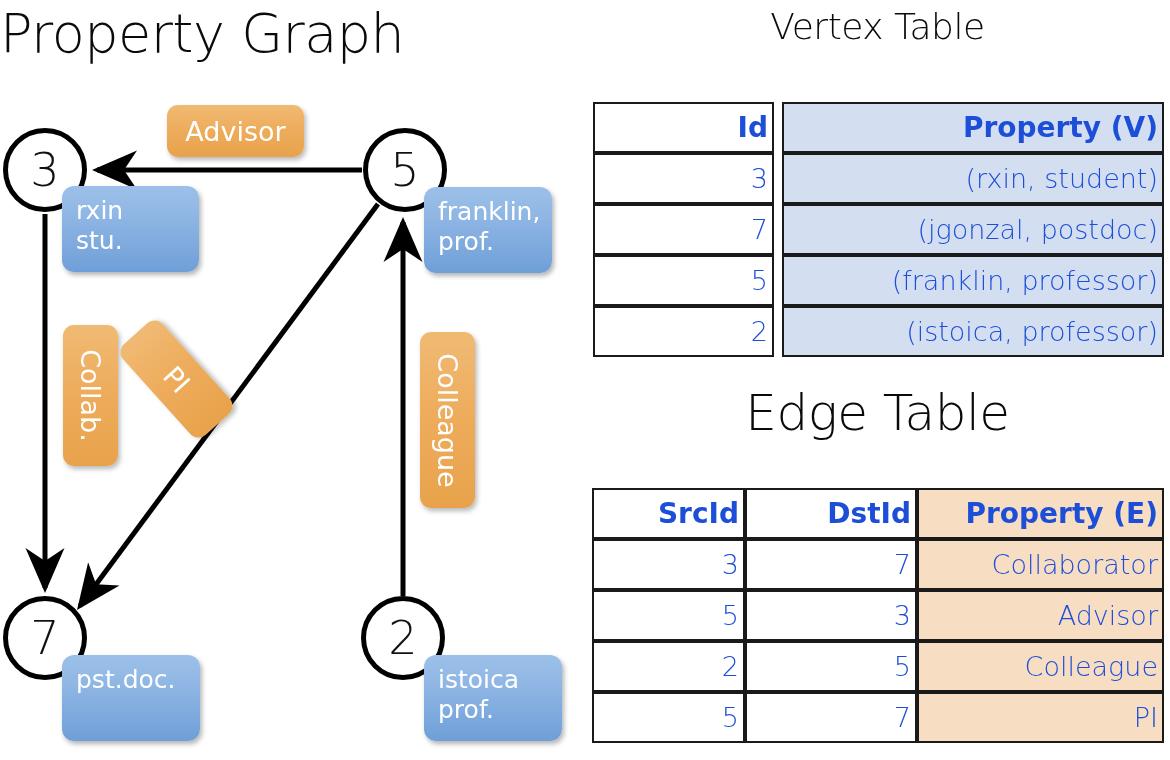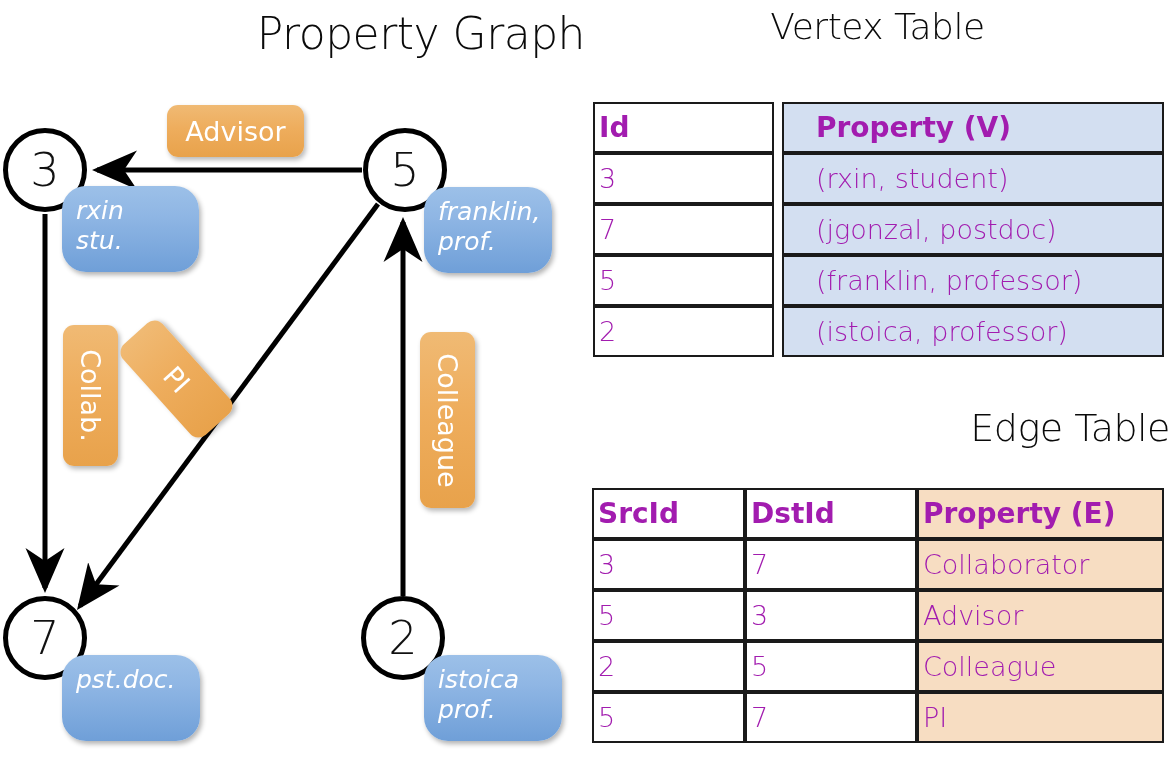--- a/index.html
+++ b/index.html
@@ -14,23 +14,23 @@
 
   
   .title{
     position:absolute;
     font-family:"DejaVu Sans", sans-serif;
     font-weight:300;
     color:#0a0a0a;
     letter-spacing:-0.5px;
     white-space:nowrap;
   }
-  #title-property-graph{left:0;top:8px;width:585px;text-align:right;font-size:44px;}
+  #title-property-graph{left:0;top:2px;width:585px;text-align:left;font-size:54px;}
   #title-vertex-table{left:585px;top:6px;width:585px;text-align:center;font-size:36px;}
-  #title-edge-table{left:585px;top:406px;width:585px;text-align:right;font-size:38px;}
+  #title-edge-table{left:585px;top:384px;width:585px;text-align:center;font-size:50px;}
 
   
   #graph-panel{position:absolute;left:0;top:0;width:585px;height:760px;}
   #graph-svg{position:absolute;left:0;top:0;}
 
   .node-circle{
     position:absolute;
     width:84px;height:84px;
     border:5px solid #000;
     border-radius:50%;
@@ -39,32 +39,31 @@
     display:flex;align-items:center;justify-content:center;
     font-family:"DejaVu Sans", sans-serif;
     font-weight:300;
     font-size:46px;
     color:#111;
     z-index:4;
   }
 
   .prop-box{
     position:absolute;
-    border-radius:24px;
+    border-radius:12px;
     background:linear-gradient(180deg,#9cc0e8 0%,#8fb6e4 35%,#6f9fd8 100%);
     box-shadow:2px 3px 5px rgba(0,0,0,0.30);
     color:#ffffff;
     font-family:"DejaVu Sans", sans-serif;
     font-weight:400;
     font-size:25px;
     line-height:1.18;
     padding:10px 0 0 14px;
     box-sizing:border-box;
     z-index:6;
-    font-style:italic;
   }
   .prop-box span{display:block;}
 
   .edge-label{
     position:absolute;
     border-radius:11px;
     background:linear-gradient(180deg,#f0ba74 0%,#eead5d 45%,#e8a24b 100%);
     box-shadow:2px 3px 5px rgba(0,0,0,0.28);
     color:#ffffff;
     font-family:"DejaVu Sans", sans-serif;
@@ -86,24 +85,24 @@
 
   
   .dtable{
     position:absolute;
     border-collapse:separate;
     border-spacing:0;
     font-family:"DejaVu Sans", sans-serif;
   }
   .dtable td{
     border:2px solid #1a1a1a;
-    text-align:left;
+    text-align:right;
     font-size:27px;
     font-weight:300;
-    color:#a21caf;
+    color:#1d4ed8;
     height:51px;
     padding:0 4px;
     box-sizing:border-box;
     background:#ffffff;
   }
   .dtable td.hdr{font-weight:700;font-size:28px;}
   .dtable td.gap{border:none;width:8px;background:transparent;padding:0;}
   .dtable td.vprop{background:#d3dff1;padding-left:32px;}
   .dtable td.eprop{background:#f7ddc2;}
 

